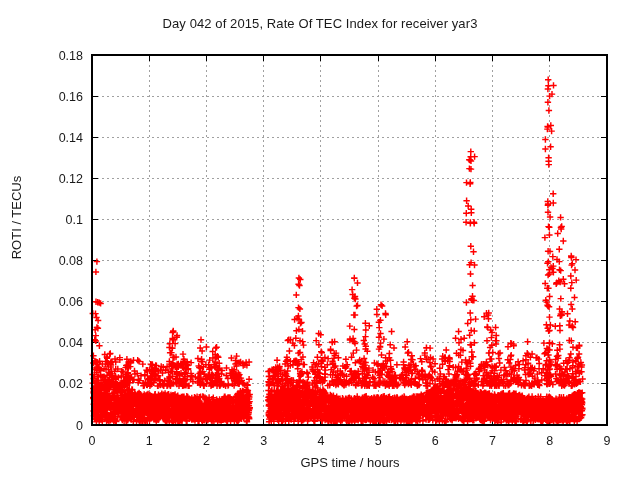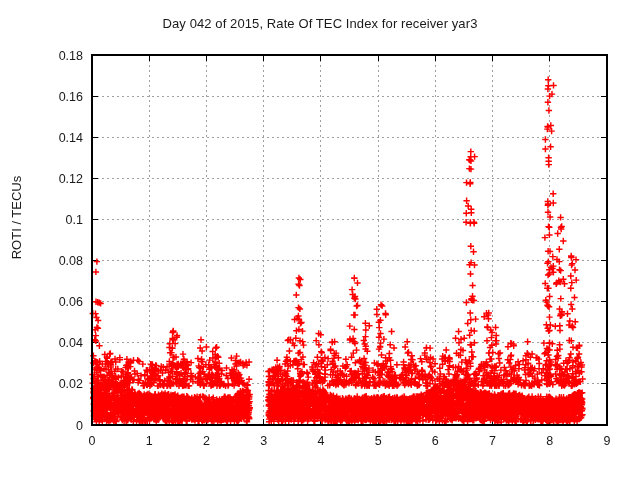--- a/index.html
+++ b/index.html
@@ -64,20 +64,21 @@
 </style>
 </head>
 <body>
 
 <div id="plot-root">
 
   <div id="chart-title">Day 042 of 2015, Rate Of TEC Index for receiver yar3</div>
 
   <div id="ylabel">ROTI / TECUs</div>
 
+  <div id="xlabel">GPS time / hours</div>
 
   <div id="canvas-wrap">
     <svg id="plot-svg" width="640" height="480">
       <g id="grid-layer">
           <line x1="92" y1="383.8888888888889" x2="607" y2="383.8888888888889" stroke="#a0a0a0" stroke-width="1" stroke-dasharray="2,3" shape-rendering="crispEdges"></line>
           <line x1="92" y1="342.77777777777777" x2="607" y2="342.77777777777777" stroke="#a0a0a0" stroke-width="1" stroke-dasharray="2,3" shape-rendering="crispEdges"></line>
           <line x1="92" y1="301.6666666666667" x2="607" y2="301.6666666666667" stroke="#a0a0a0" stroke-width="1" stroke-dasharray="2,3" shape-rendering="crispEdges"></line>
           <line x1="92" y1="260.55555555555554" x2="607" y2="260.55555555555554" stroke="#a0a0a0" stroke-width="1" stroke-dasharray="2,3" shape-rendering="crispEdges"></line>
           <line x1="92" y1="219.44444444444443" x2="607" y2="219.44444444444443" stroke="#a0a0a0" stroke-width="1" stroke-dasharray="2,3" shape-rendering="crispEdges"></line>
           <line x1="92" y1="178.33333333333334" x2="607" y2="178.33333333333334" stroke="#a0a0a0" stroke-width="1" stroke-dasharray="2,3" shape-rendering="crispEdges"></line>

